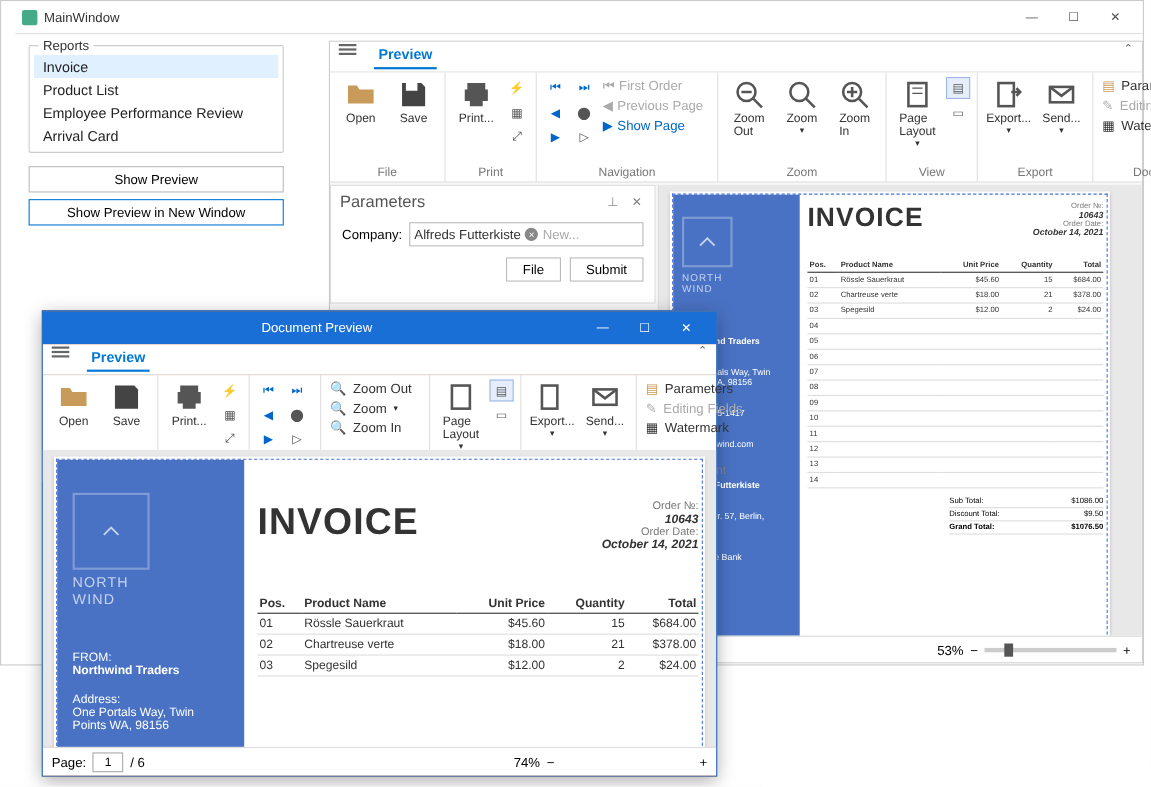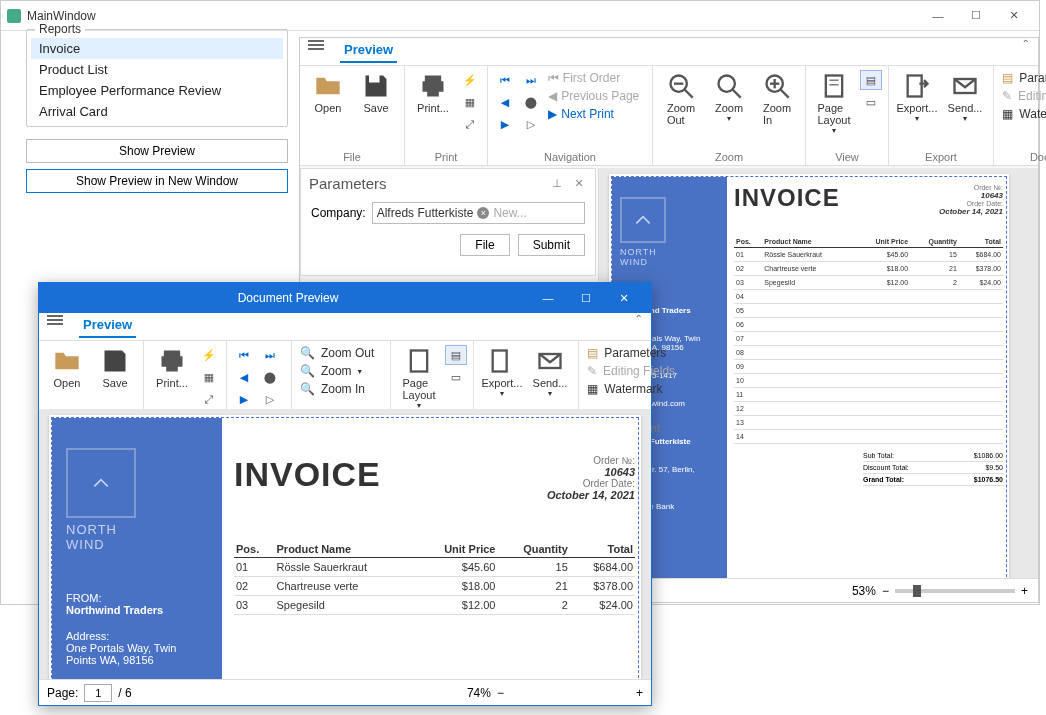--- a/index.html
+++ b/index.html
@@ -1,26 +1,26 @@
 <!DOCTYPE html>
 <html><head>
 <meta charset="utf-8">
 <style>
 * { box-sizing: border-box; margin: 0; padding: 0; font-family: "Segoe UI", sans-serif; }
 body { background: #fff; width: 1046px; height: 715px; position: relative; overflow: hidden; }
 
 
 .main-window { position:absolute; top:0; left:0; width:1040px; height:605px; border:1px solid #ccc; background:#fff; }
-.titlebar { height:30px; display:flex; align-items:center; padding:0 6px; border-bottom:1px solid #e0e0e0; font-size:12px; color:#333; }
+.titlebar { height:30px; display:flex; align-items:center; padding:0 6px; border-bottom:1px solid #e0e0e0; font-size:12px; color:#333;margin-left:13px; }
 .titlebar .app-icon { width:14px; height:14px; background:#4a8; margin-right:6px; border-radius:2px; }
 .titlebar .spacer { flex:1; }
 .win-btn { width:38px; height:28px; display:flex; align-items:center; justify-content:center; font-size:11px; color:#555; cursor:pointer; }
 
 
-.left-panel { position:absolute; top:28px; left:25px; width:262px; }
+.left-panel { position:absolute; top:40px; left:25px; width:232px; }
 .group-box { border:1px solid #ccc; border-radius:2px; padding:8px 4px 4px 4px; position:relative; margin-bottom:12px; }
 .group-box-legend { position:absolute; top:-8px; left:8px; background:#fff; padding:0 4px; font-size:12px; color:#333; }
 .report-item { padding:3px 8px; font-size:13px; color:#222; cursor:pointer; }
 .report-item.selected { background:#e1f0ff; }
 .action-btn { display:block; width:100%; height:24px; border:1px solid #bbb; background:#fff; font-size:12px; margin-bottom:6px; cursor:pointer; }
 .action-btn.sel { border:1px solid #0078d4; }
 
 
 .emb-window { position:absolute; top:36px; left:298px; width:740px; height:566px; border:1px solid #ccc; background:#f8f8f8; }
 .ribbon-head { display:flex; align-items:flex-start; height:28px; padding:0 8px; background:#fff; border-bottom:1px solid #ddd; }
@@ -185,21 +185,21 @@
             <div class="nav-link disabled">
                 <span>⏮</span>
                 <span>First Order</span>
               </div>
             <div class="nav-link disabled">
                 <span>◀</span>
                 <span>Previous Page</span>
               </div>
             <div class="nav-link">
                 <span>▶</span>
-                <span>Next Print</span>
+                <span>Show Page</span>
               </div>
           </div>
         </div>
         <div class="rb-group-label">Navigation</div>
       </div>
 
       <div class="rb-group">
         <div class="rb-group-content">
           <div class="big-btn">
               <div class="ic">

